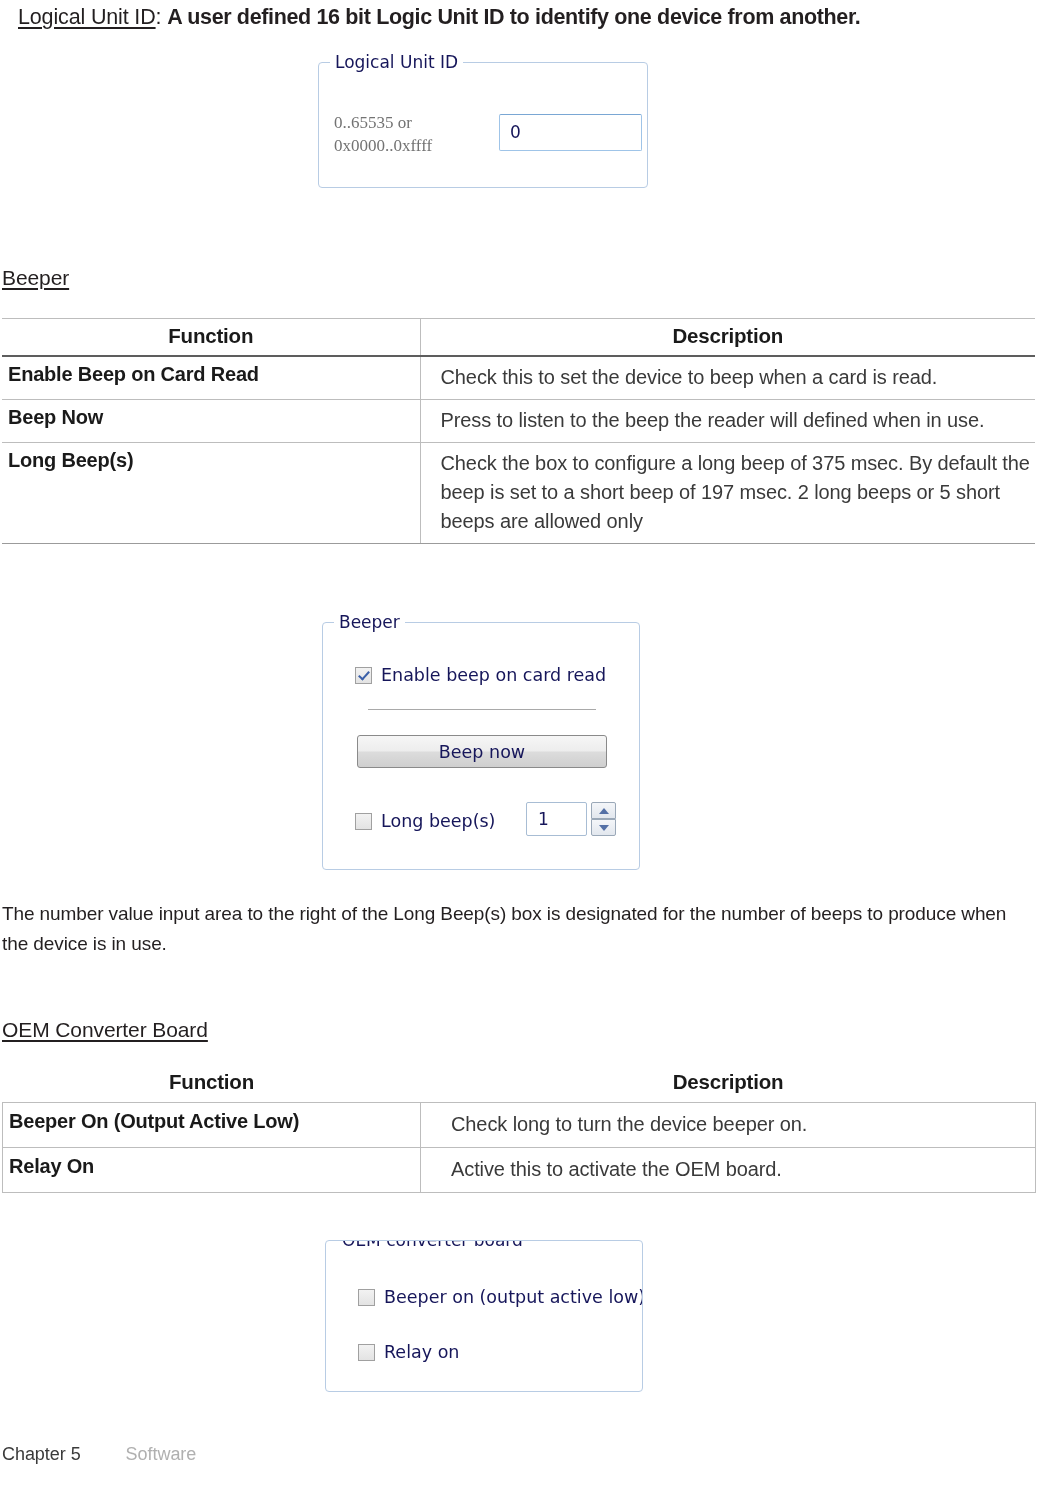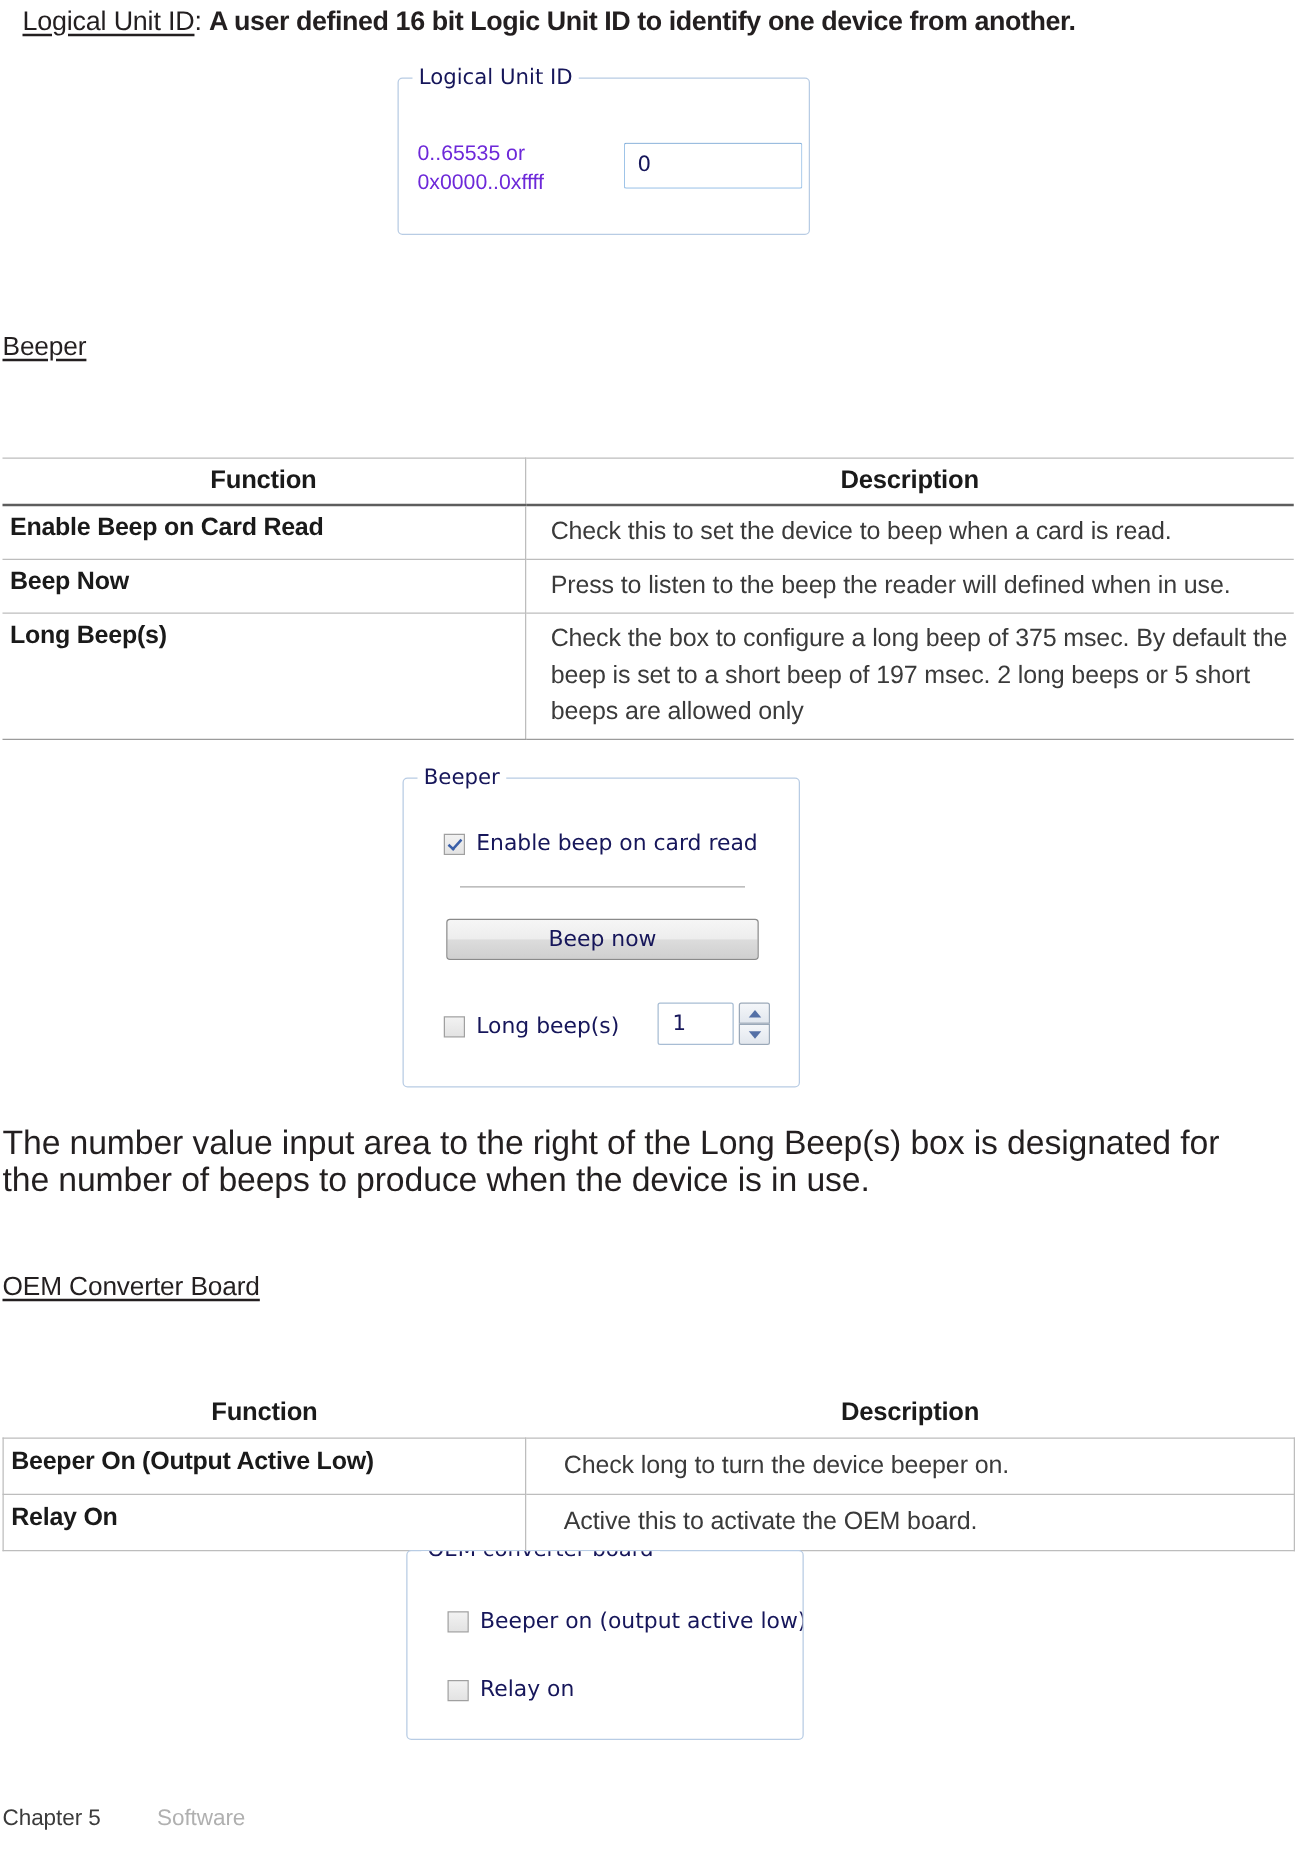--- a/index.html
+++ b/index.html
@@ -55,33 +55,32 @@
     letter-spacing: -0.1px;
     white-space: nowrap;
   }
   #head-beeper { top: 266px; }
   #head-oem    { top: 1018px; }
 
   .para {
     position: absolute;
     left: 2px;
     width: 1015px;
-    font-size: 27px;
+    font-size: 19px;
     line-height: 30px;
     letter-spacing: -0.1px;
   }
   #para-beepnum { top: 899px; }
 
   
   .doc-table {
     position: absolute;
     border-collapse: collapse;
     table-layout: fixed;
     font-size: 20px;
-    margin-top: 48px;
   }
   .doc-table td, .doc-table th {
     vertical-align: top;
     padding: 0;
   }
   .doc-table .fn {
     font-weight: 700;
     letter-spacing: -0.2px;
     color: #1a1a1a;
   }
@@ -187,23 +186,23 @@
     top: 62px;
     width: 330px;
     height: 126px;
   }
   #luid-range {
     position: absolute;
     left: 15px;
     top: 48px;
     font-size: 17px;
     line-height: 23px;
-    color: #6d28d9;
-    white-space: nowrap;
-    font-family: Liberation Sans, sans-serif;
+    color: #737373;
+    white-space: nowrap;
+    font-family: Liberation Serif, serif;
   }
   #luid-input {
     position: absolute;
     left: 180px;
     top: 51px;
     width: 143px;
     height: 37px;
     box-sizing: border-box;
     border: 1px solid #9fc4e8;
     border-top: 1px solid #7aa7d4;

